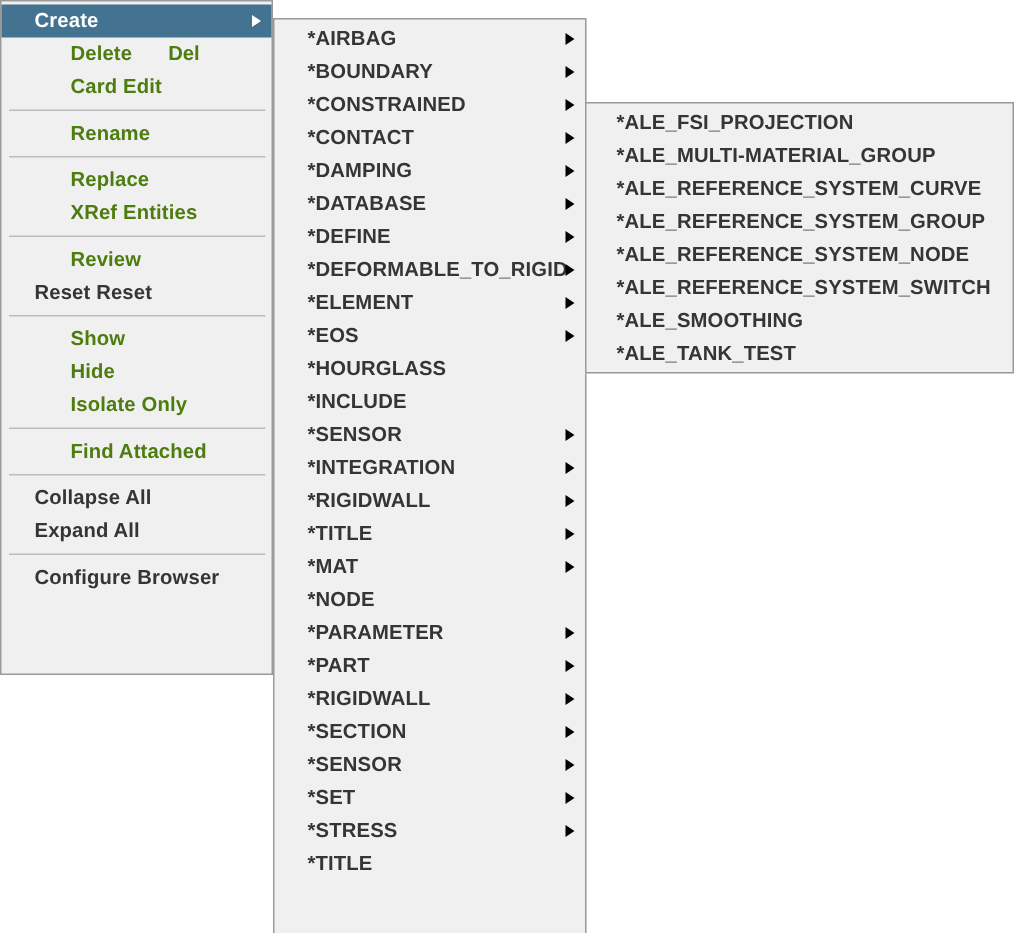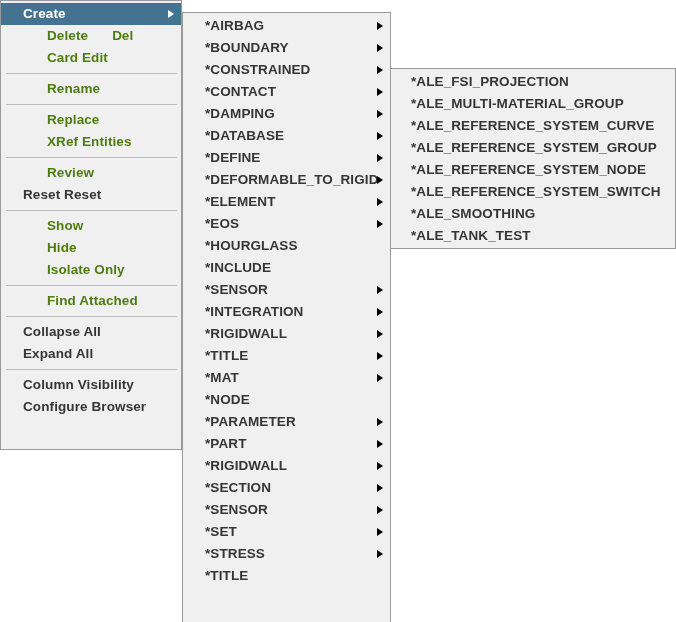--- a/index.html
+++ b/index.html
@@ -169,23 +169,20 @@
       </div>
       <div class="separator"></div>
       <div class="menu-item enabled">
         <span class="label">Collapse All</span>
       </div>
       <div class="menu-item enabled">
         <span class="label">Expand All</span>
       </div>
       <div class="separator"></div>
       <div class="menu-item enabled">
-        <span class="label">Column Visibility</span>
-      </div>
-      <div class="menu-item enabled">
         <span class="label">Configure Browser</span>
       </div>
     </div>
 
   <div class="menu" id="menu-keyword-list">
       <div class="menu-item enabled">
         <span class="label">*AIRBAG</span>
         <span class="arrow"></span>
       </div>
       <div class="menu-item enabled">

